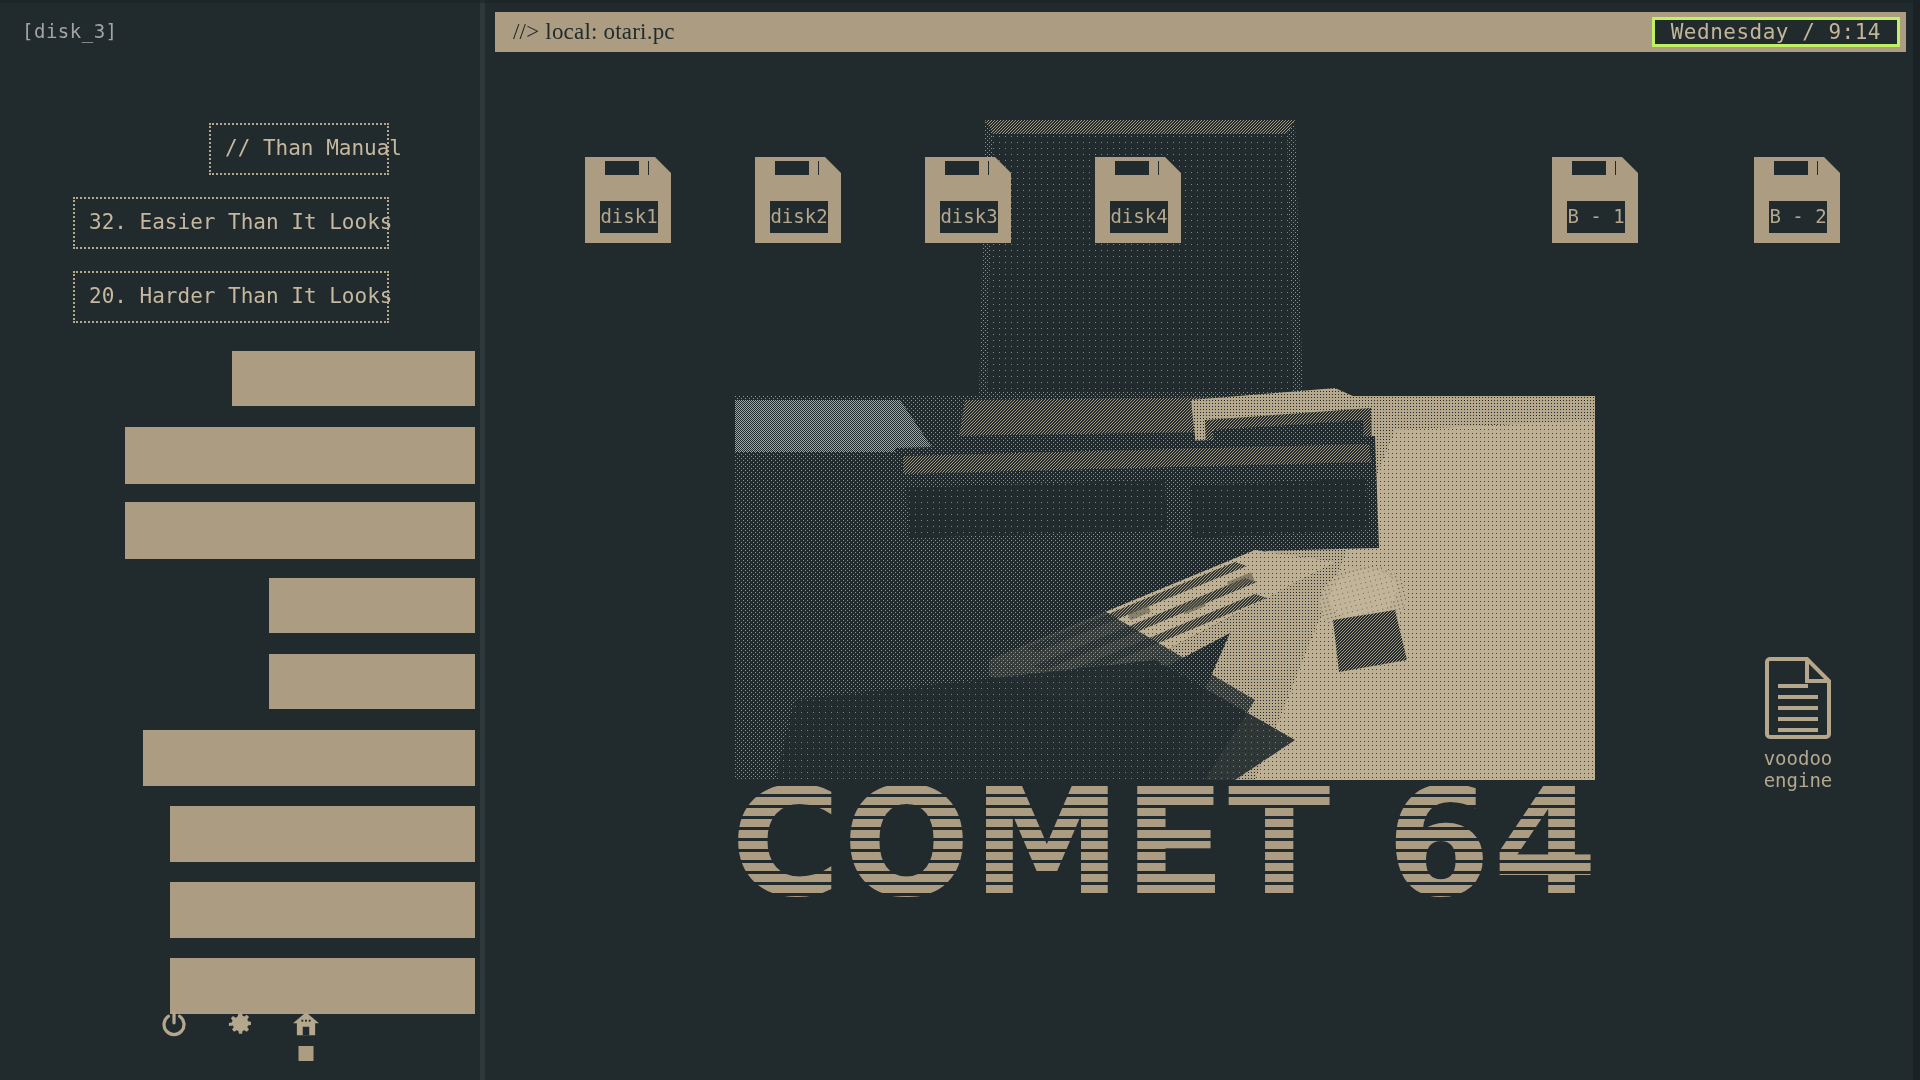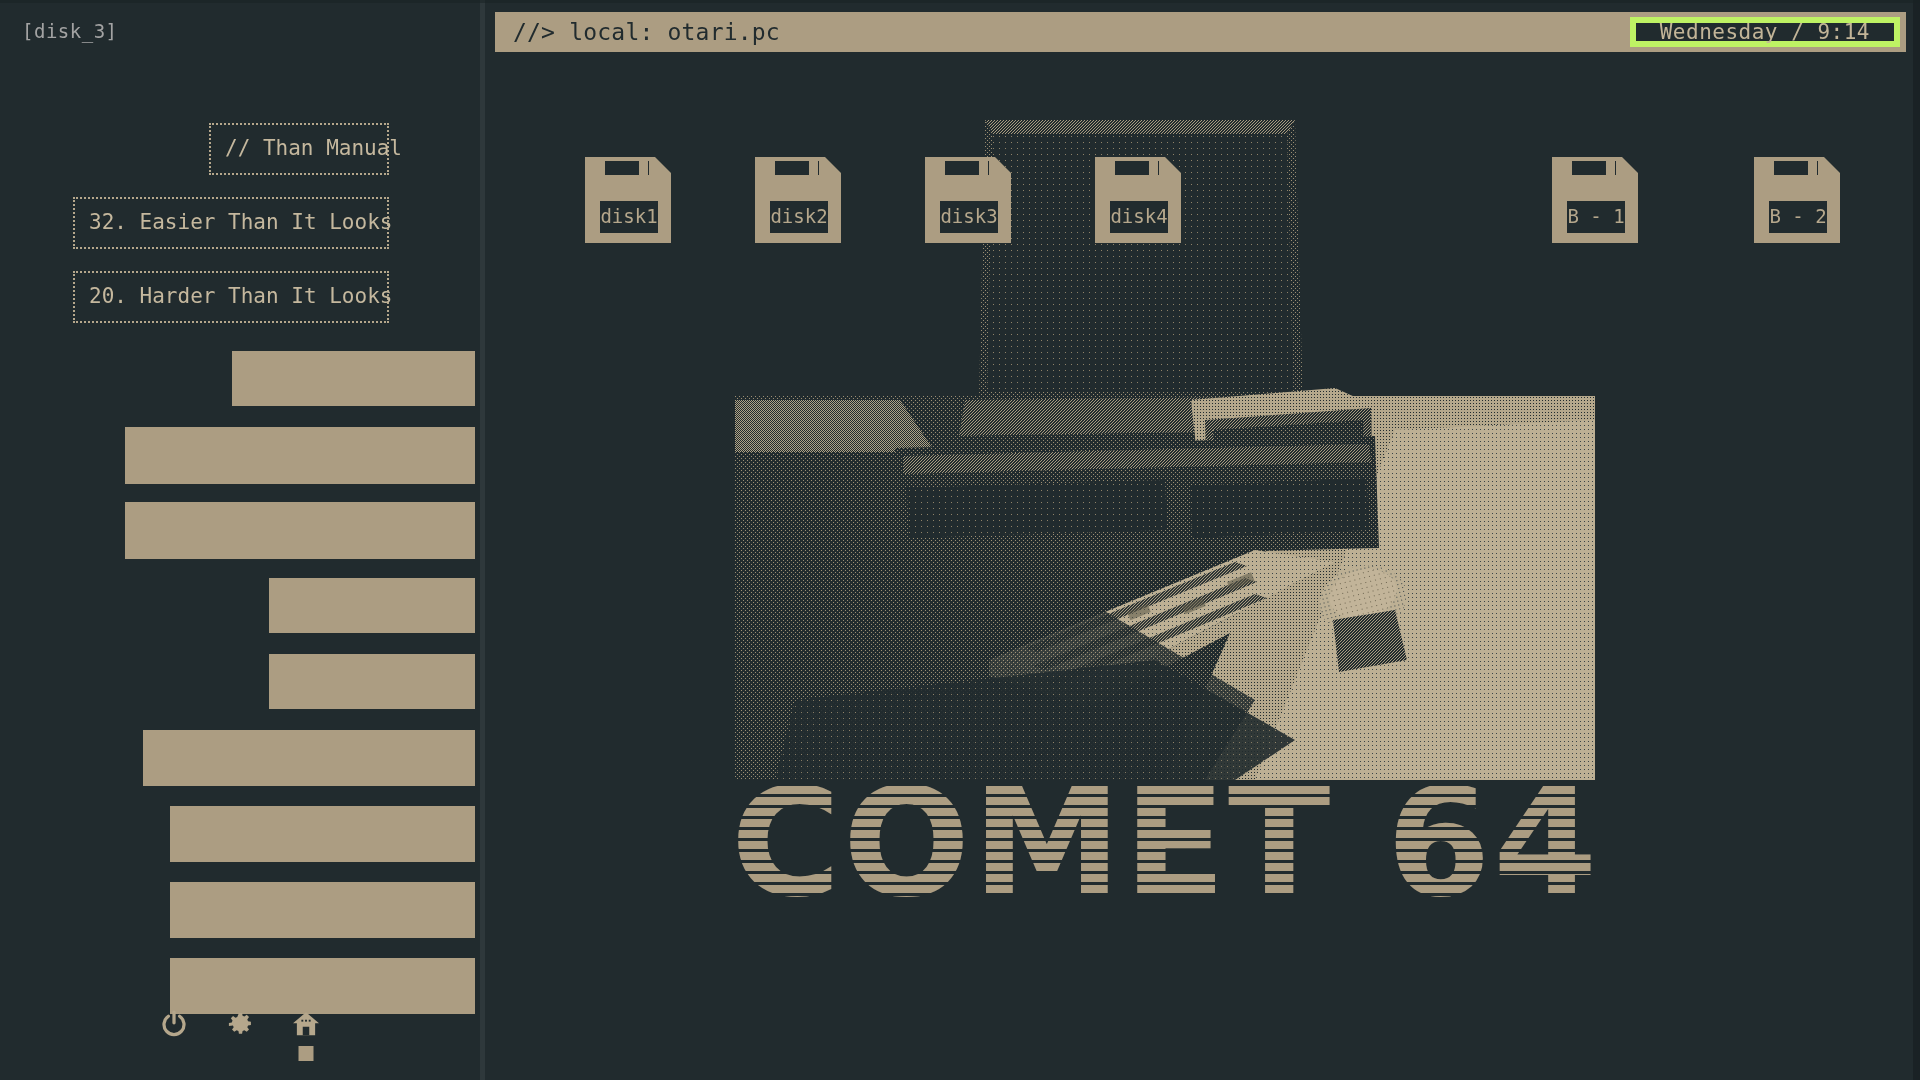--- a/index.html
+++ b/index.html
@@ -62,24 +62,24 @@
     bottom:-19px; width:15px; height:15px; background:#ac9d82; }
 
   
   #main { position:relative; flex:1 1 auto; height:1080px; background:#212b2e;
     overflow:hidden; }
 
   
   #topbar { position:absolute; left:10px; right:14px; top:12px; height:40px;
     background:#ac9d82; display:flex; align-items:center; }
   #topbar-path { color:#212b2e; font-size:23px; letter-spacing:.2px;
-    padding-left:18px; white-space:nowrap; }
+    padding-left:18px; white-space:nowrap;font-family:Liberation Serif, serif; }
   #clock-box { position:absolute; right:6px; top:5px; height:30px;
-    border:6px solid #bef264; background:#212b2e;
-    display:flex; align-items:center; padding:0 24px; }
+    border:3px solid #bef264; background:#212b2e;
+    display:flex; align-items:center; padding:0 16px; }
   #clock-text { color:#c3b598; font-size:21px; letter-spacing:.5px; white-space:nowrap; }
 
   
   #hero-wrap { position:absolute; left:250px; top:100px; width:860px; height:680px; }
   #hero-img { width:100%; height:100%; display:block; }
 
   
   #logo { position:absolute; left:250px; top:775px; width:860px; height:150px; }
   #logo svg { width:100%; height:100%; display:block; }
 
@@ -337,18 +337,33 @@
           <path d="M2 2 H72 L88 18 V88 H2 Z" fill="#ac9d82"></path>
           <rect x="22" y="2" width="44" height="18" fill="#212b2e"></rect>
           <rect x="56" y="5" width="9" height="15" fill="#ac9d82"></rect>
           <rect x="22" y="2" width="44" height="4" fill="#ac9d82"></rect>
           <rect x="17" y="46" width="58" height="32" fill="#212b2e"></rect>
           <text class="disk-text" x="46" y="68" text-anchor="middle" fill="#b5a78c" font-family="'DejaVu Sans Mono', monospace" font-size="19">B - 2</text>
         </svg>
       </div>
     </div>
 
+    <div id="doc-icon-wrap">
+      <span>
+        <svg width="70" height="86" viewBox="0 0 70 86" fill="none" stroke="#b5a78c" stroke-width="4">
+          <path d="M4 7 a3 3 0 0 1 3-3 H44 L66 26 V79 a3 3 0 0 1-3 3 H7 a3 3 0 0 1-3-3 Z"></path>
+          <path d="M44 4 V26 H66"></path>
+          <line x1="15" y1="31" x2="45" y2="31"></line>
+          <line x1="15" y1="42" x2="55" y2="42"></line>
+          <line x1="15" y1="53" x2="55" y2="53"></line>
+          <line x1="15" y1="64" x2="55" y2="64"></line>
+          <line x1="15" y1="75" x2="55" y2="75"></line>
+        </svg>
+      </span>
+      <span class="doc-label">voodoo
+engine</span>
+    </div>
 
   </section>
 
   <div id="frame-edge-right"></div>
   <div id="frame-edge-top"></div>
 </div>
 
 </body></html>

